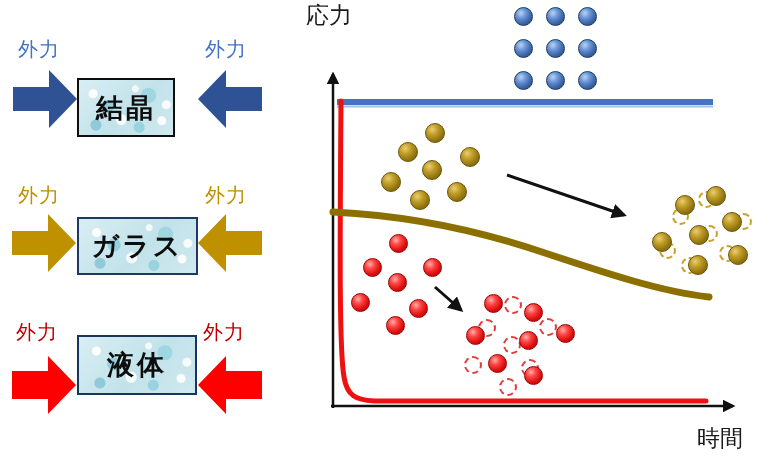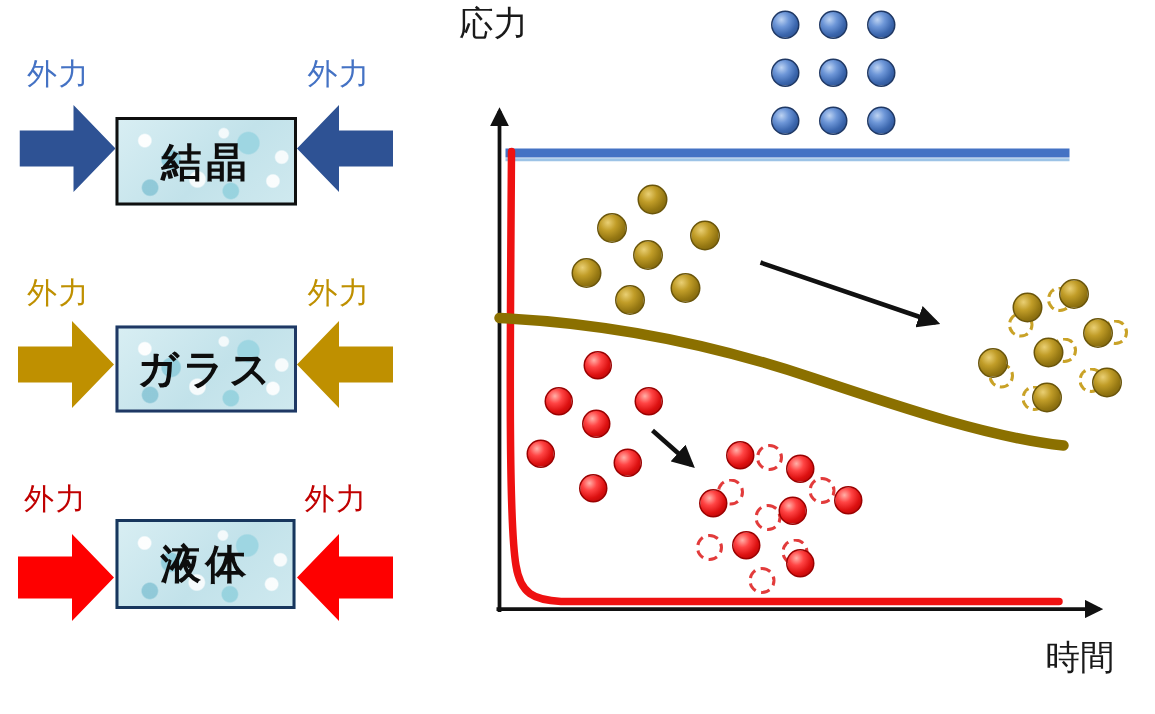--- a/index.html
+++ b/index.html
@@ -59,21 +59,21 @@
 <body>
 
 <div id="stage">
 
   <div>
     <span class="force-label c-blue" style="left:18px;top:36px">外力</span>
     <span class="force-label c-blue" style="left:205px;top:36px">外力</span>
     <svg class="force-arrow" style="left:13px;top:70px" viewBox="0 0 64 58">
       <polygon points="0,17 36,17 36,0 64,29 36,58 36,41 0,41" fill="#2e5294"></polygon>
     </svg>
-    <div class="sample-box" style="left:77px;top:78px;width:121px;height:59px;border-color:#0f0f0f">
+    <div class="sample-box" style="left:77px;top:78px;width:98px;height:59px;border-color:#0f0f0f">
       <span>結晶</span>
     </div>
     <svg class="force-arrow flip" style="left:198px;top:70px" viewBox="0 0 64 58">
       <polygon points="0,17 36,17 36,0 64,29 36,58 36,41 0,41" fill="#2e5294"></polygon>
     </svg>
   </div>
 
   <div>
     <span class="force-label c-gold" style="left:18px;top:182px">外力</span>
     <span class="force-label c-gold" style="left:205px;top:182px">外力</span>
@@ -87,21 +87,21 @@
       <polygon points="0,17 36,17 36,0 64,29 36,58 36,41 0,41" fill="#bf9000"></polygon>
     </svg>
   </div>
 
   <div>
     <span class="force-label c-red" style="left:16px;top:319px">外力</span>
     <span class="force-label c-red" style="left:203px;top:319px">外力</span>
     <svg class="force-arrow" style="left:12px;top:356px" viewBox="0 0 64 58">
       <polygon points="0,15 36,15 36,0 64,29 36,58 36,43 0,43" fill="#fe0000"></polygon>
     </svg>
-    <div class="sample-box" style="left:77px;top:346px;width:120px;height:60px;border-color:#17365d">
+    <div class="sample-box" style="left:77px;top:335px;width:120px;height:60px;border-color:#17365d">
       <span>液体</span>
     </div>
     <svg class="force-arrow flip" style="left:198px;top:356px" viewBox="0 0 64 58">
       <polygon points="0,15 36,15 36,0 64,29 36,58 36,43 0,43" fill="#fe0000"></polygon>
     </svg>
   </div>
 
   <div class="axis-label" style="left:306px;top:0">応力</div>
   <div class="axis-label" style="left:697px;top:423px">時間</div>
 

